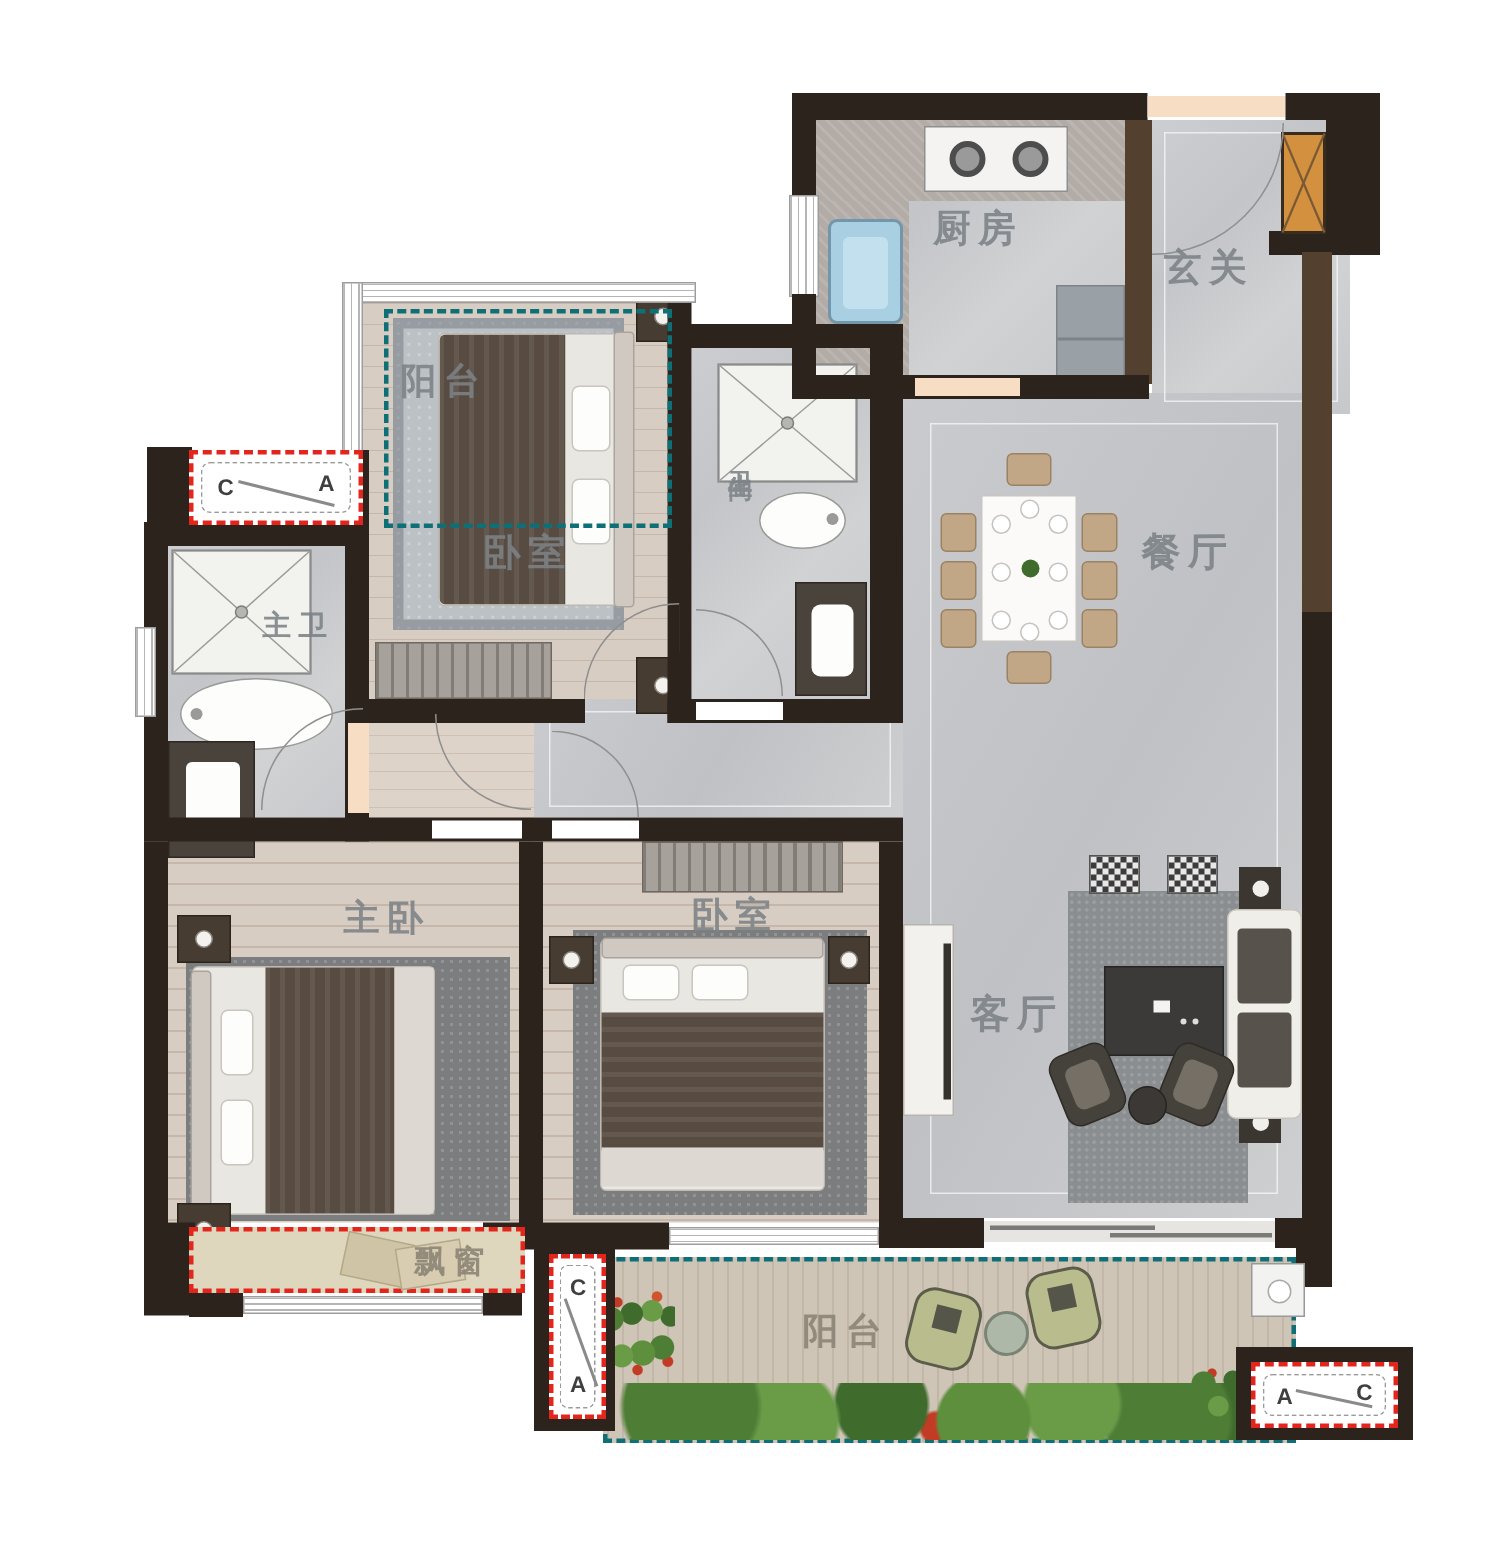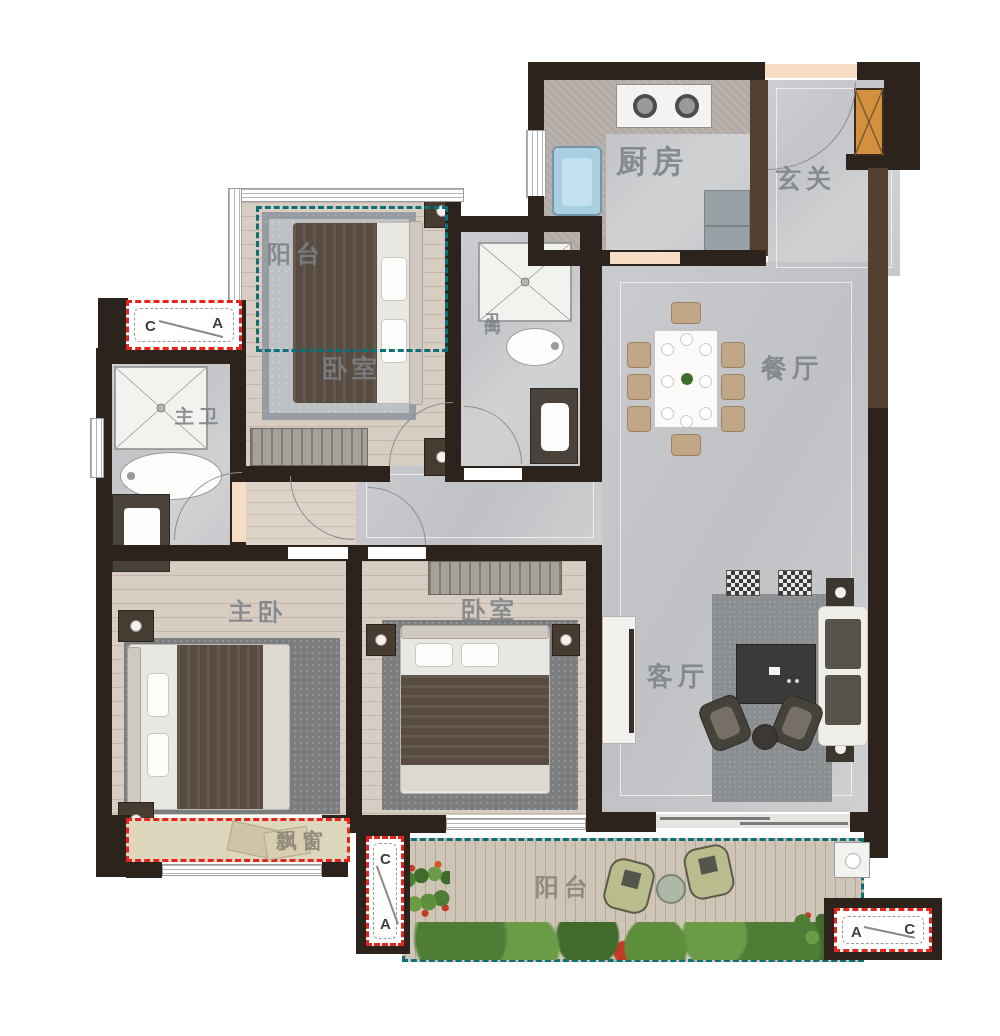--- a/index.html
+++ b/index.html
@@ -324,21 +324,21 @@
   </div>
 
   <div class="wall" style="left:824px;top:898px;width:118px;height:62px"></div>
   <div class="marker dash-red" style="left:834px;top:908px;width:98px;height:44px">
     <span class="minner" style="position:absolute;left:5px;top:5px;right:5px;bottom:5px"></span>
     <span class="mletter" style="left:14px;top:13px">A</span>
     <span class="mletter" style="right:14px;top:10px">C</span>
     <span class="mline" style="left:27px;top:15px;width:52px;transform:rotate(12deg)"></span>
   </div>
 
-  <div class="lbl" style="left:652px;top:162px;font-size:31px">厨房</div>
+  <div class="lbl" style="left:652px;top:152px;font-size:25px">厨房</div>
   <div class="lbl" style="left:806px;top:178px;font-size:25px">玄关</div>
   <div class="lbl" style="left:792px;top:368px;font-size:26px">餐厅</div>
   <div class="lbl" style="left:678px;top:676px;font-size:26px">客厅</div>
   <div class="lbl" style="left:296px;top:254px;font-size:24px">阳台</div>
   <div class="lbl" style="left:352px;top:368px;font-size:25px">卧室</div>
   <div class="lbl lbl-v" style="left:492px;top:304px;font-size:16px">卫生间</div>
   <div class="lbl" style="left:199px;top:417px;font-size:19px">主卫</div>
   <div class="lbl" style="left:258px;top:612px;font-size:24px">主卧</div>
   <div class="lbl" style="left:490px;top:610px;font-size:24px">卧室</div>
   <div class="lbl" style="left:302px;top:841px;font-size:21px;color:#8a8374;font-weight:bold">飘窗</div>

